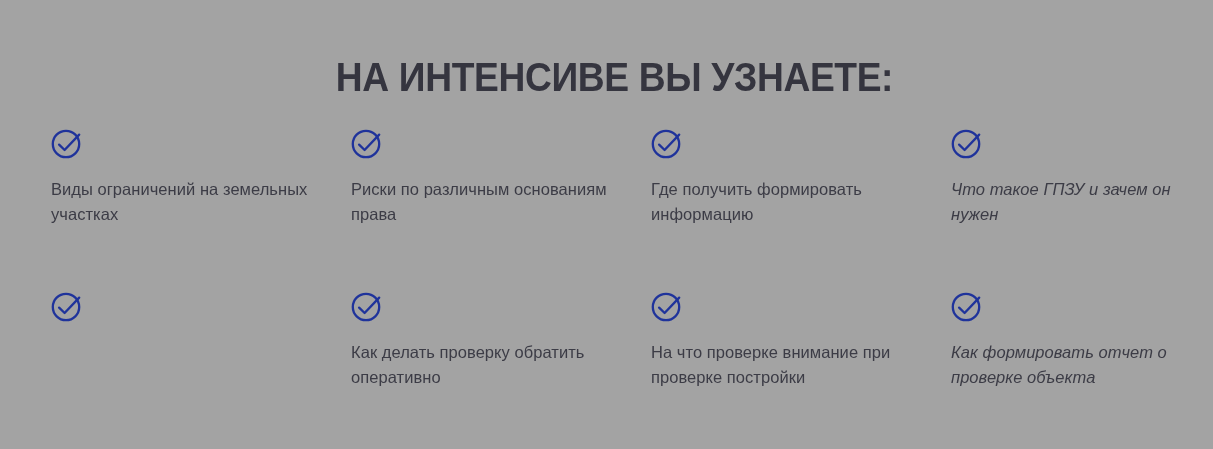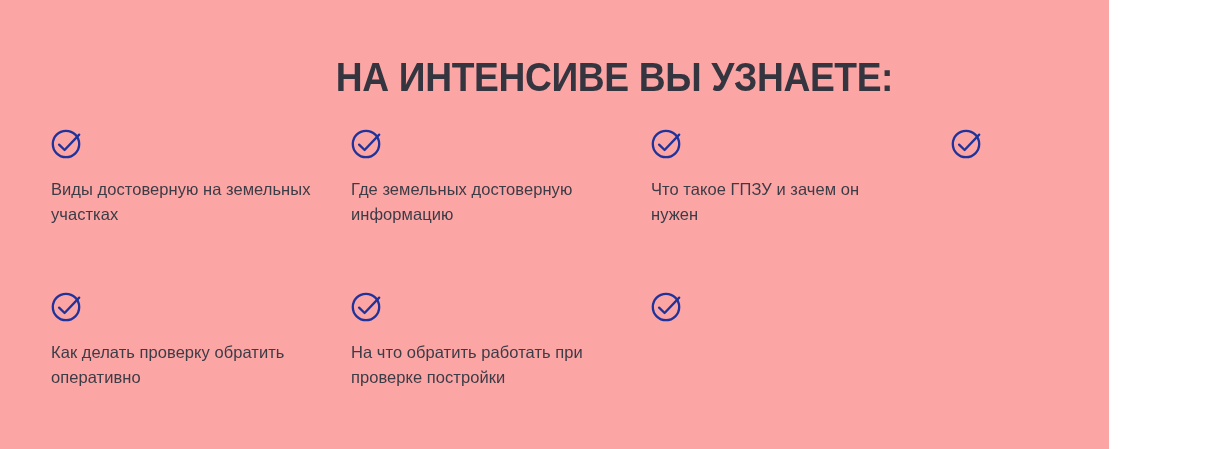--- a/index.html
+++ b/index.html
@@ -10,23 +10,23 @@
   body {
     width: 1213px;
     height: 449px;
     background: #ffffff;
     font-family: "Liberation Sans", sans-serif;
     overflow: hidden;
   }
 
   .page {
     position: relative;
-    width: 1109px;
+    width: 1213px;
     height: 449px;
-    background: #fca5a5;
+    background: #a3a3a3;
     box-sizing: border-box;
   }
 
   .section-title {
     position: absolute;
     left: 0;
     top: 26px;
     width: 1213px;
     text-align: center;
     font-family: "Liberation Sans", sans-serif;
@@ -78,50 +78,60 @@
     font-weight: normal;
     font-size: 16.5px;
     line-height: 25px;
     color: #3c3c46;
     letter-spacing: 0.05px;
     max-width: 270px;
   }
 
   .benefit-item.col-4 .benefit-text {
     max-width: 250px;
+    font-style: italic;
   }
 </style>
 </head>
 <body>
 
 <div class="page">
 
   <h1 class="section-title">НА ИНТЕНСИВЕ ВЫ УЗНАЕТЕ:</h1>
 
   <div class="benefits-grid">
 
     <div class="benefit-item col-1">
       <span class="benefit-icon">
         <svg viewBox="0 0 31 31" xmlns="http://www.w3.org/2000/svg">
           <circle cx="15" cy="16" r="13.2" fill="none" stroke="#1f339b" stroke-width="2.3"></circle>
           <path d="M8.1 16.6 L13.6 22.0 L28.2 6.6" fill="none" stroke="#1f339b" stroke-width="2.3" stroke-linecap="round" stroke-linejoin="round"></path>
         </svg>
       </span>
-      <span class="benefit-text">Виды достоверную на земельных участках</span>
+      <span class="benefit-text">Виды ограничений на земельных участках</span>
     </div>
 
+    <div class="benefit-item col-2">
+      <span class="benefit-icon">
+        <svg viewBox="0 0 31 31" xmlns="http://www.w3.org/2000/svg">
+          <circle cx="15" cy="16" r="13.2" fill="none" stroke="#1f339b" stroke-width="2.3"></circle>
+          <path d="M8.1 16.6 L13.6 22.0 L28.2 6.6" fill="none" stroke="#1f339b" stroke-width="2.3" stroke-linecap="round" stroke-linejoin="round"></path>
+        </svg>
+      </span>
+      <span class="benefit-text">Риски по различным основаниям права</span>
+    </div>
 
     <div class="benefit-item col-3">
       <span class="benefit-icon">
         <svg viewBox="0 0 31 31" xmlns="http://www.w3.org/2000/svg">
           <circle cx="15" cy="16" r="13.2" fill="none" stroke="#1f339b" stroke-width="2.3"></circle>
           <path d="M8.1 16.6 L13.6 22.0 L28.2 6.6" fill="none" stroke="#1f339b" stroke-width="2.3" stroke-linecap="round" stroke-linejoin="round"></path>
         </svg>
       </span>
-      <span class="benefit-text">Где земельных достоверную информацию</span>
+      <span class="benefit-text">Где получить формировать информацию</span>
     </div>
 
     <div class="benefit-item col-4">
       <span class="benefit-icon">
         <svg viewBox="0 0 31 31" xmlns="http://www.w3.org/2000/svg">
           <circle cx="15" cy="16" r="13.2" fill="none" stroke="#1f339b" stroke-width="2.3"></circle>
           <path d="M8.1 16.6 L13.6 22.0 L28.2 6.6" fill="none" stroke="#1f339b" stroke-width="2.3" stroke-linecap="round" stroke-linejoin="round"></path>
         </svg>
       </span>
       <span class="benefit-text">Что такое ГПЗУ и зачем он нужен</span>
@@ -146,26 +156,27 @@
       <span class="benefit-text">Как делать проверку обратить оперативно</span>
     </div>
 
     <div class="benefit-item col-3">
       <span class="benefit-icon">
         <svg viewBox="0 0 31 31" xmlns="http://www.w3.org/2000/svg">
           <circle cx="15" cy="16" r="13.2" fill="none" stroke="#1f339b" stroke-width="2.3"></circle>
           <path d="M8.1 16.6 L13.6 22.0 L28.2 6.6" fill="none" stroke="#1f339b" stroke-width="2.3" stroke-linecap="round" stroke-linejoin="round"></path>
         </svg>
       </span>
-      <span class="benefit-text">На что обратить работать при проверке постройки</span>
+      <span class="benefit-text">На что проверке внимание при проверке постройки</span>
     </div>
 
     <div class="benefit-item col-4">
       <span class="benefit-icon">
         <svg viewBox="0 0 31 31" xmlns="http://www.w3.org/2000/svg">
           <circle cx="15" cy="16" r="13.2" fill="none" stroke="#1f339b" stroke-width="2.3"></circle>
           <path d="M8.1 16.6 L13.6 22.0 L28.2 6.6" fill="none" stroke="#1f339b" stroke-width="2.3" stroke-linecap="round" stroke-linejoin="round"></path>
         </svg>
       </span>
+      <span class="benefit-text">Как формировать отчет о проверке объекта</span>
     </div>
 
   </div>
 </div>
 
 </body></html>

